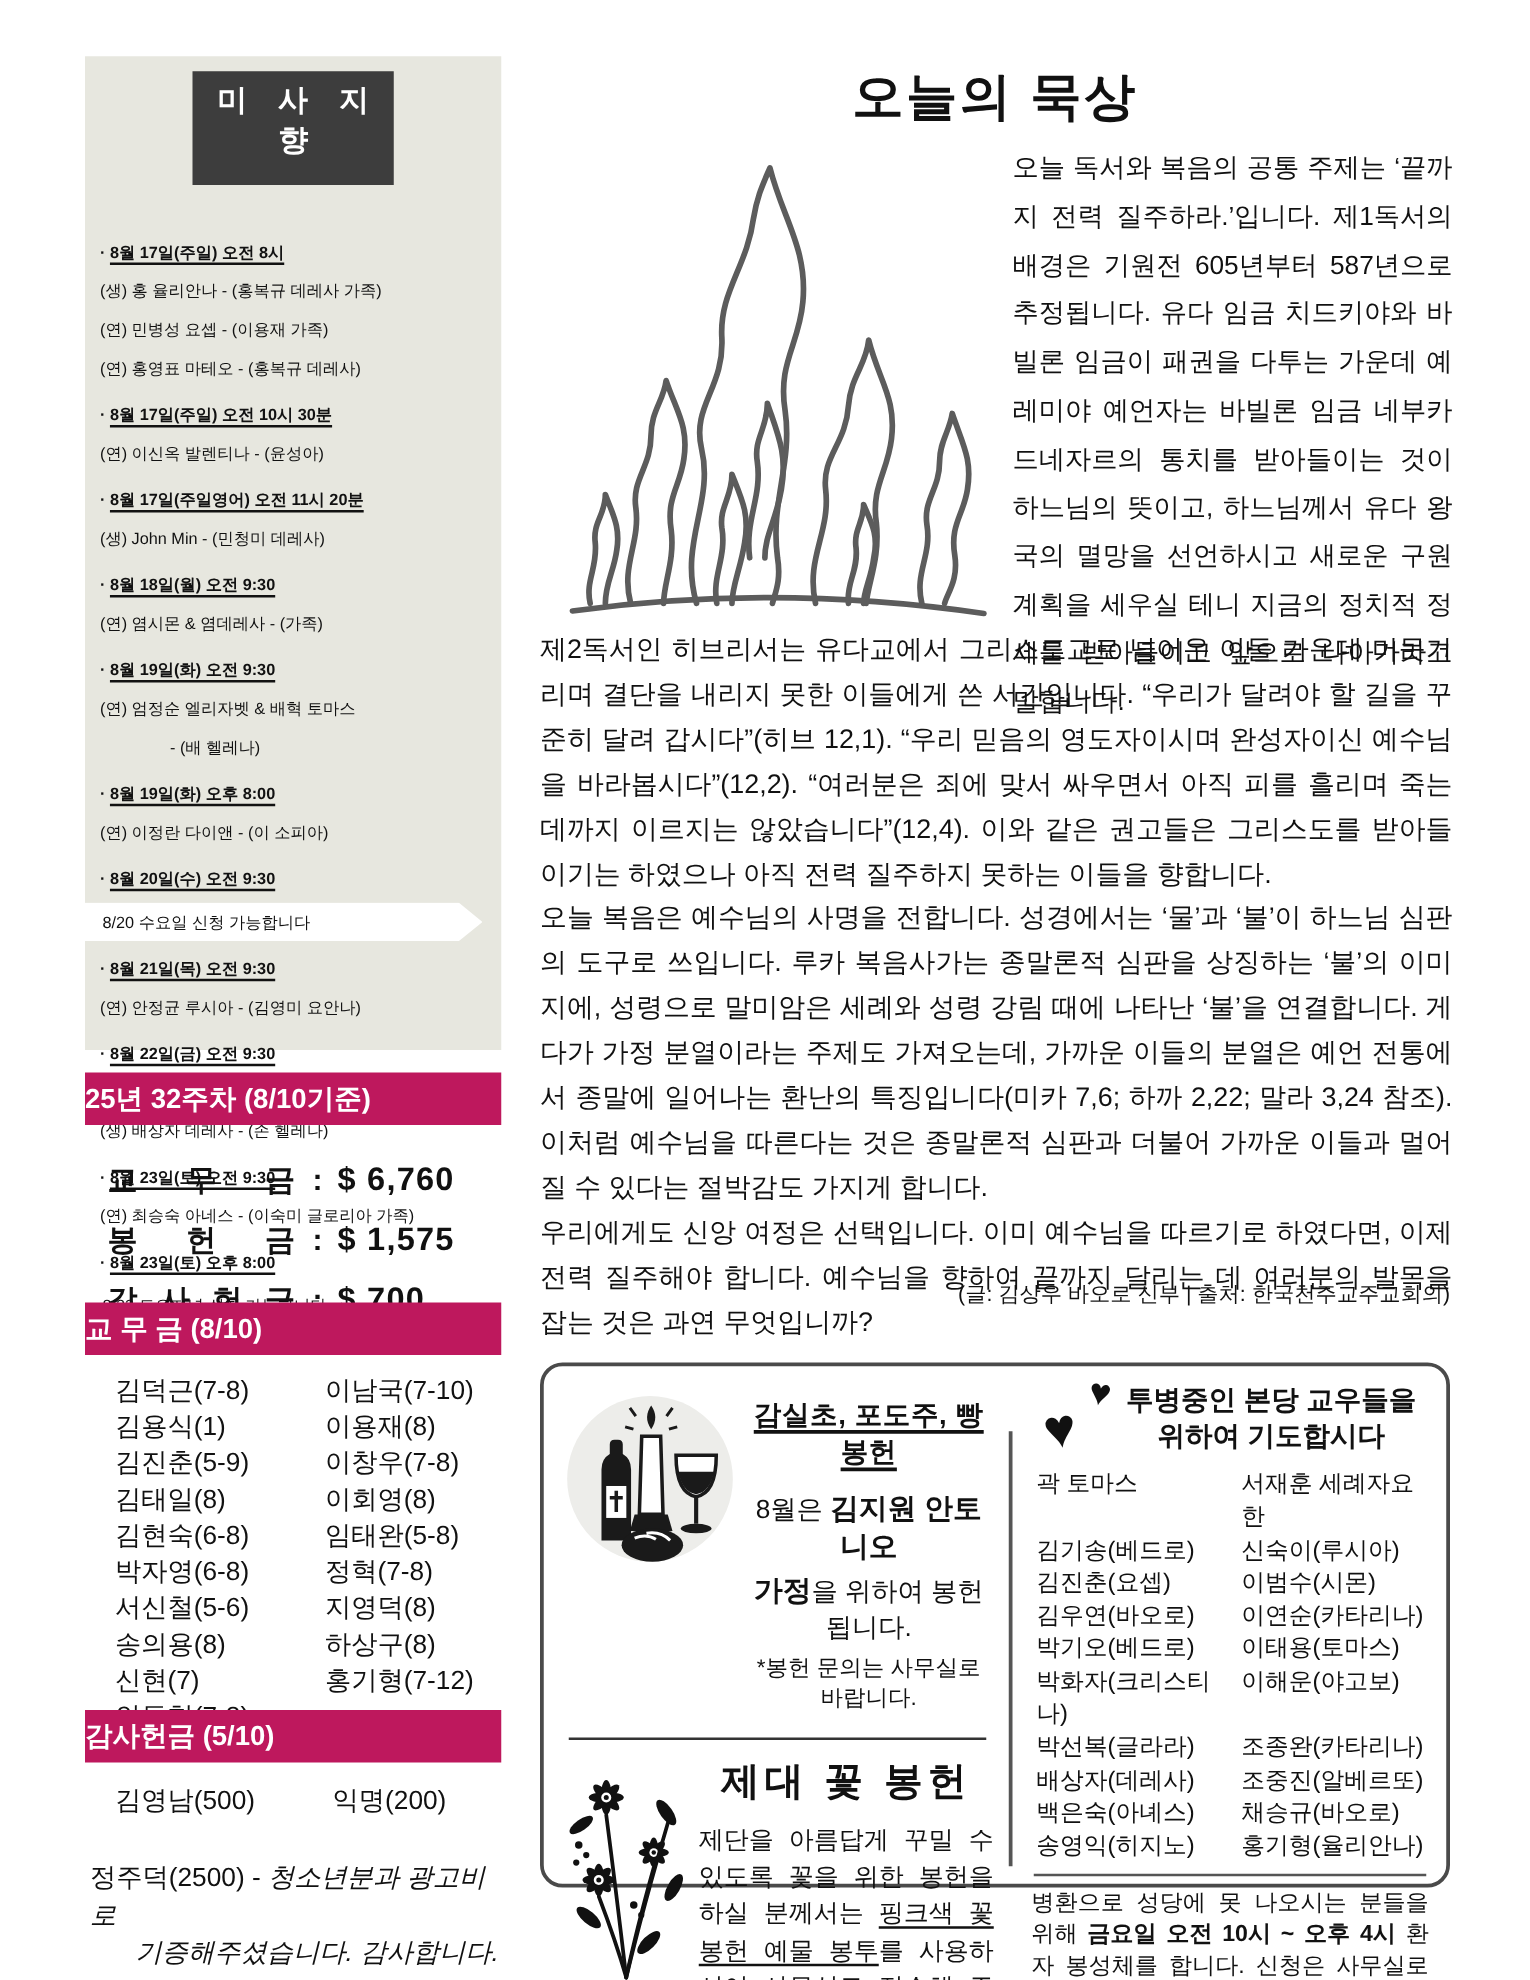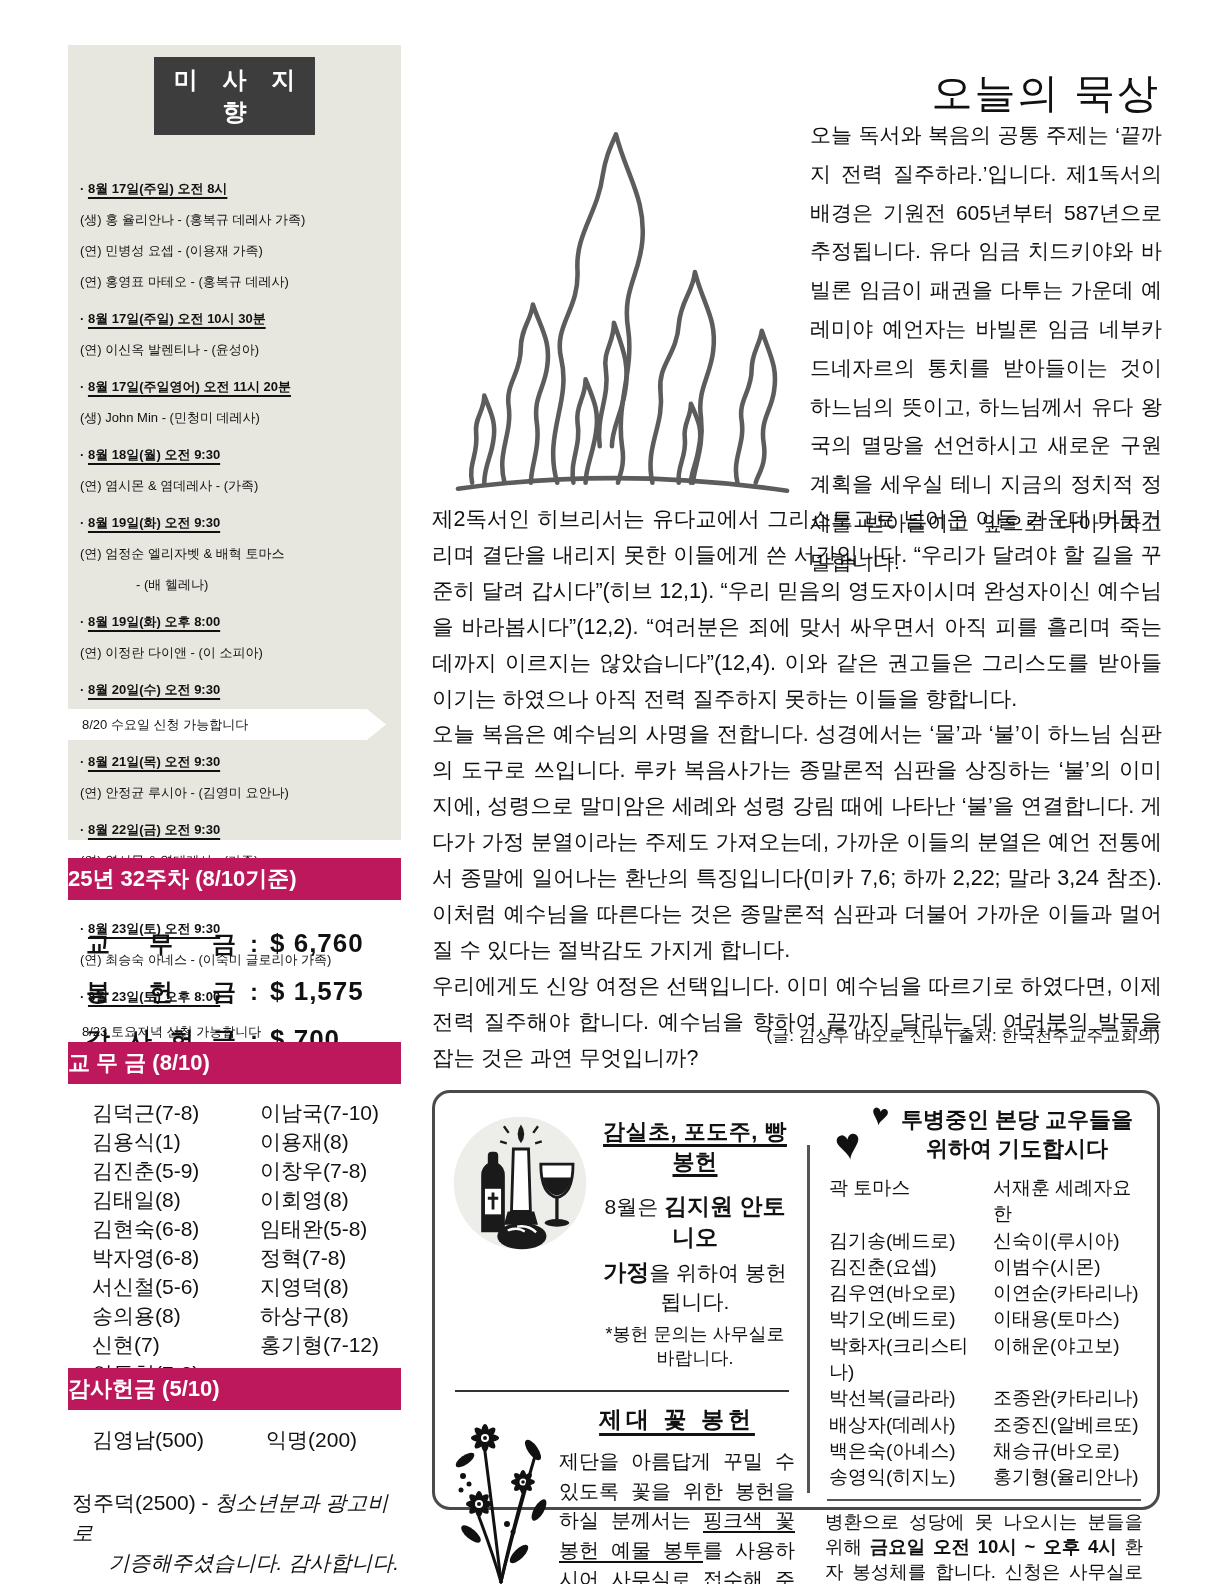--- a/index.html
+++ b/index.html
@@ -2,21 +2,21 @@
 <html><head>
 <meta charset="utf-8">
 <style>
   html,body{margin:0;padding:0;background:#fff;}
   .page{position:relative;width:1224px;height:1584px;background:#ffffff;overflow:hidden;
         font-family:"Liberation Sans","DejaVu Sans",sans-serif;color:#111;}
 
   
   .sidebar{position:absolute;left:68px;top:45px;width:333px;height:795px;background:#e7e7df;padding-top:12px;box-sizing:border-box;}
   .sb-header{width:152px;margin:0 auto;background:#3d3d3d;color:#fff;text-align:center;
-             font-weight:bold;font-size:24px;letter-spacing:9px;padding:7px 0 7px 9px;}
+             font-weight:bold;font-size:24px;letter-spacing:9px;padding:7px 0 20px 9px;}
   .sb-list{padding:12px 21px 0 12px;font-size:13px;margin-top:20px;}
   .sb-date{font-weight:800;line-height:31px;margin-top:6px;}
   .sb-date .u{text-decoration:underline;text-decoration-thickness:2px;text-underline-offset:4px;}
   .sb-item{line-height:31px;}
   .sb-item2{padding-left:56px;}
   .sb-banner{background:#ffffff;line-height:31px;margin:4px 0 2px -12px;width:calc(100% + 18px);
              padding-left:14px;box-sizing:border-box;
              clip-path:polygon(0 0,94% 0,100% 50%,94% 100%,0 100%);}
 
   
@@ -27,22 +27,22 @@
   .fin-label{width:150px;display:flex;justify-content:space-between;font-weight:700;}
   .fin-colon{margin:0 12px 0 14px;font-weight:800;}
   .fin-value{font-weight:800;font-size:26px;letter-spacing:1px;}
   .name-grid{display:grid;grid-template-columns:168px 1fr;padding:14px 0 0 24px;font-size:21px;line-height:29px;}
   .gamsa-names{display:flex;gap:62px;padding:16px 0 0 24px;font-size:21px;}
   .don-note{padding:34px 0 0 4px;font-size:21px;line-height:30px;}
   .don-note .it{font-style:italic;}
   .don-note-l2{text-align:right;font-style:italic;padding-right:2px;}
 
   
-  .main-title{position:absolute;left:432px;top:50px;width:728px;text-align:right;
-              font-size:41px;font-weight:400;letter-spacing:2px;margin-top:16px;}
+  .main-title{position:absolute;left:432px;top:50px;width:728px;text-align:center;
+              font-size:41px;font-weight:700;letter-spacing:2px;}
   .fire{position:absolute;left:435px;top:112px;width:370px;height:395px;}
   .para-first{position:absolute;left:810px;top:116px;width:352px;font-size:21px;line-height:38.8px;
               text-align:justify;word-break:break-all;}
   .para-rest{position:absolute;left:432px;top:502px;width:730px;font-size:21.5px;line-height:35.9px;
              text-align:justify;word-break:break-all;}
   .para-rest p{margin:0;}
   .attribution{position:absolute;left:432px;top:1024px;width:728px;text-align:right;font-size:17px;}
 
   
   .bbox{position:absolute;left:432px;top:1090px;width:728px;height:420px;border:3px solid #4a4a4a;
@@ -54,22 +54,22 @@
   .cand-title{font-size:22px;font-weight:800;text-decoration:underline;text-decoration-thickness:2.5px;
               text-underline-offset:5px;margin-top:8px;letter-spacing:0.5px;}
   .cand-line{font-size:21px;margin-top:14px;}
   .cand-line .b{font-weight:900;font-size:23px;}
   .cand-line2{font-size:21px;margin-top:4px;}
   .cand-note{font-size:18px;margin-top:6px;}
   .left-div{border:none;border-top:2.5px solid #333;margin:20px 6px 12px 6px;}
   .flower-row{display:flex;}
   .flower-img{width:104px;height:190px;flex:none;}
   .flower-text{flex:1;padding-left:6px;}
-  .fl-title{text-align:center;font-size:23px;font-weight:800;letter-spacing:4px;
-            text-decoration:underline;text-decoration-thickness:2.5px;text-underline-offset:6px;}
+  .fl-title{text-align:center;font-size:31px;font-weight:800;letter-spacing:4px;
+            text-decoration-thickness:2.5px;text-underline-offset:6px;}
   .fl-body{font-size:20px;line-height:29.5px;text-align:justify;word-break:break-all;margin-top:12px;}
   .fl-body .u{text-decoration:underline;text-decoration-thickness:2px;text-underline-offset:4px;}
 
   .bb-right{flex:1;position:relative;box-sizing:border-box;padding:12px 14px 0 18px;}
   .bb-right::before{content:'';position:absolute;left:0;top:52px;bottom:14px;width:2.5px;background:#555;}
   .sick-header{display:flex;align-items:center;justify-content:center;gap:10px;}
   .hearts{position:relative;width:56px;height:52px;flex:none;}
   .heart-big{position:absolute;left:0;bottom:-6px;font-size:44px;line-height:1;transform:rotate(-8deg);}
   .heart-small{position:absolute;right:2px;top:-8px;font-size:30px;line-height:1;transform:rotate(10deg);}
   .sick-title{font-size:22px;font-weight:800;text-align:center;line-height:29px;}

